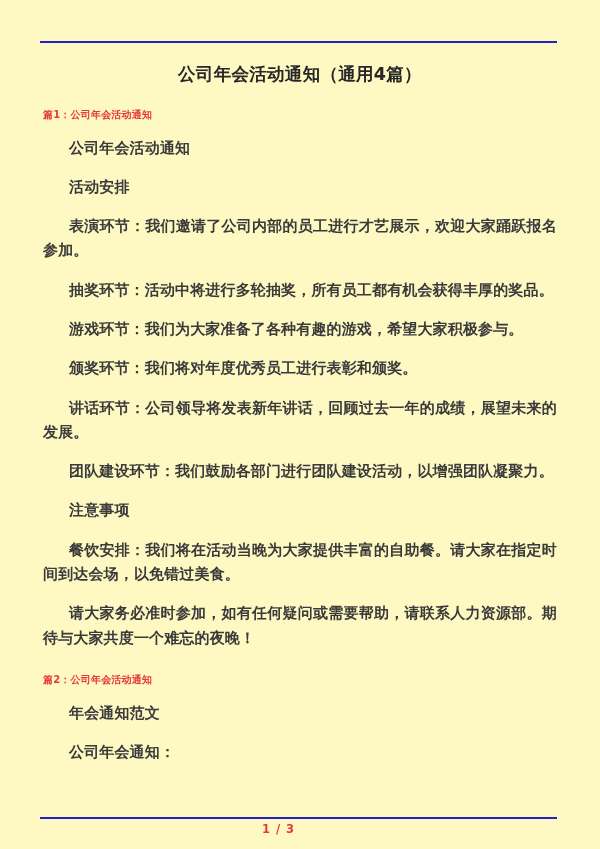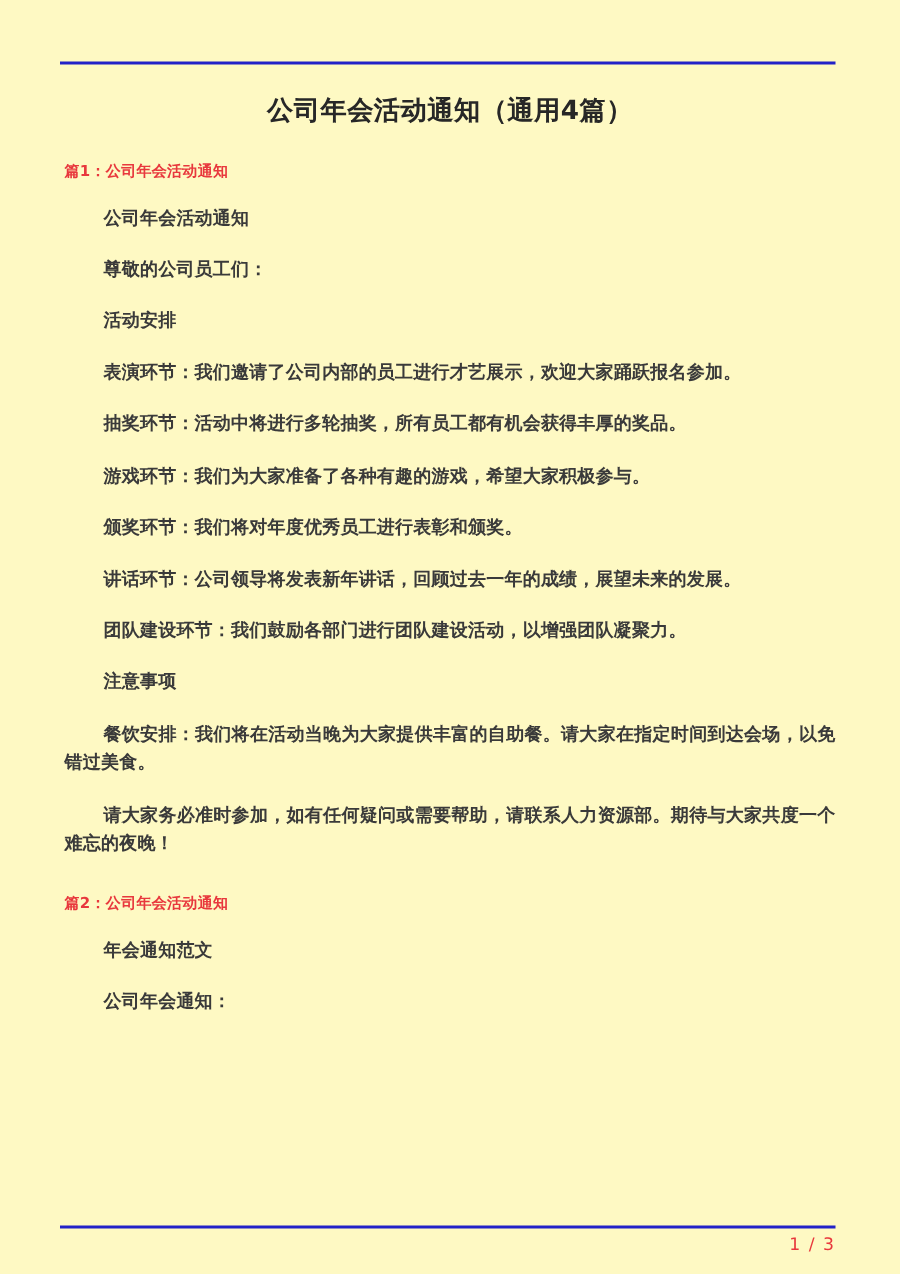--- a/index.html
+++ b/index.html
@@ -52,58 +52,57 @@
     font-size: 10px;
     font-weight: 700;
     color: #e8383d;
     margin: 0 0 14px 0;
     line-height: 1.5;
     letter-spacing: 0.2px;
   }
   .section-heading.spaced-top { margin-top: 22px; }
 
   .para {
-    font-size: 12px;
+    font-size: 15px;
     color: #3a3a3a;
     line-height: 1.62;
     margin: 0 0 15px 0;
     text-indent: 26px;
     text-align: justify;
     letter-spacing: 0.15px;
     font-weight: 600;
   }
   .para:last-child { margin-bottom: 0; }
 
   .page-number {
     position: absolute;
     top: 822px;
     left: 0;
     width: 557px;
-    text-align: right;
+    text-align: center;
     font-size: 11.5px;
     color: #e8383d;
-    font-weight: 400;
+    font-weight: 700;
     letter-spacing: 1px;
   }
 </style>
 </head>
 <body>
 
 <div class="page">
 
   <div class="rule rule-top"></div>
 
   <div class="content">
 
     <h1 class="doc-title">公司年会活动通知（通用4篇）</h1>
 
     <h2 class="section-heading">篇1：公司年会活动通知</h2>
 
     <p class="para">公司年会活动通知</p>
-    <p class="para">尊敬的公司员工们：</p>
     <p class="para">活动安排</p>
     <p class="para">表演环节：我们邀请了公司内部的员工进行才艺展示，欢迎大家踊跃报名参加。</p>
     <p class="para">抽奖环节：活动中将进行多轮抽奖，所有员工都有机会获得丰厚的奖品。</p>
     <p class="para">游戏环节：我们为大家准备了各种有趣的游戏，希望大家积极参与。</p>
     <p class="para">颁奖环节：我们将对年度优秀员工进行表彰和颁奖。</p>
     <p class="para">讲话环节：公司领导将发表新年讲话，回顾过去一年的成绩，展望未来的发展。</p>
     <p class="para">团队建设环节：我们鼓励各部门进行团队建设活动，以增强团队凝聚力。</p>
     <p class="para">注意事项</p>
     <p class="para">餐饮安排：我们将在活动当晚为大家提供丰富的自助餐。请大家在指定时间到达会场，以免错过美食。</p>
     <p class="para">请大家务必准时参加，如有任何疑问或需要帮助，请联系人力资源部。期待与大家共度一个难忘的夜晚！</p>

